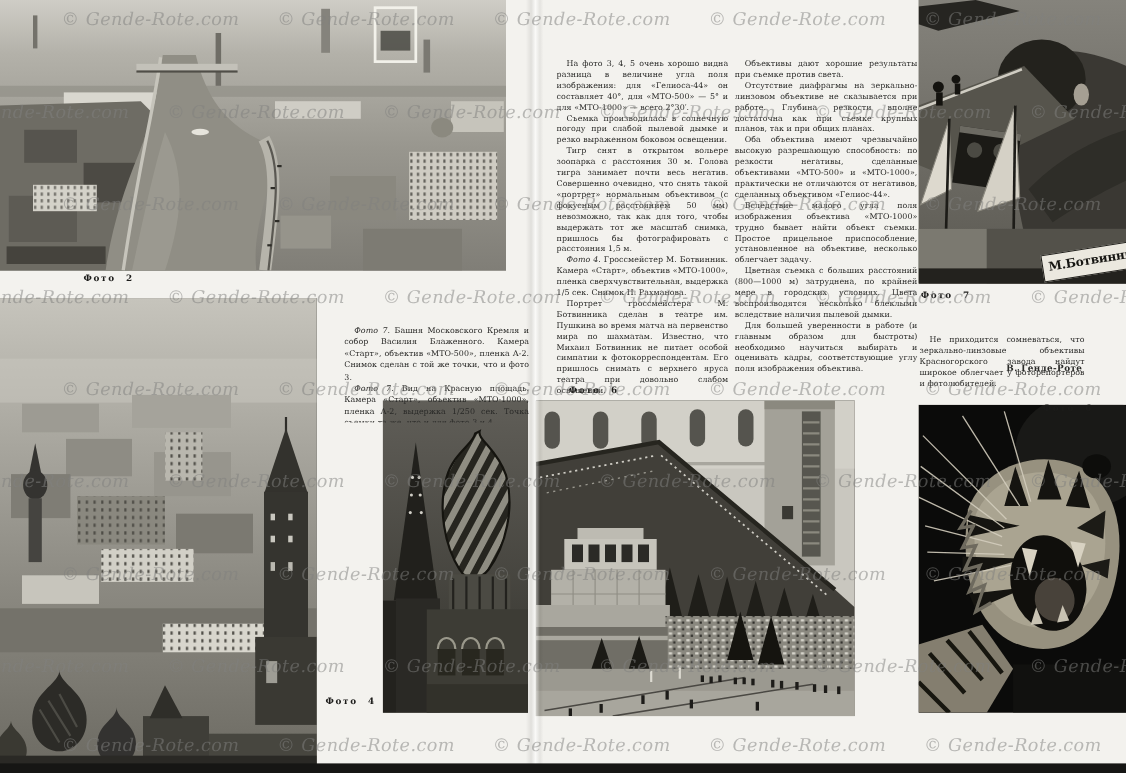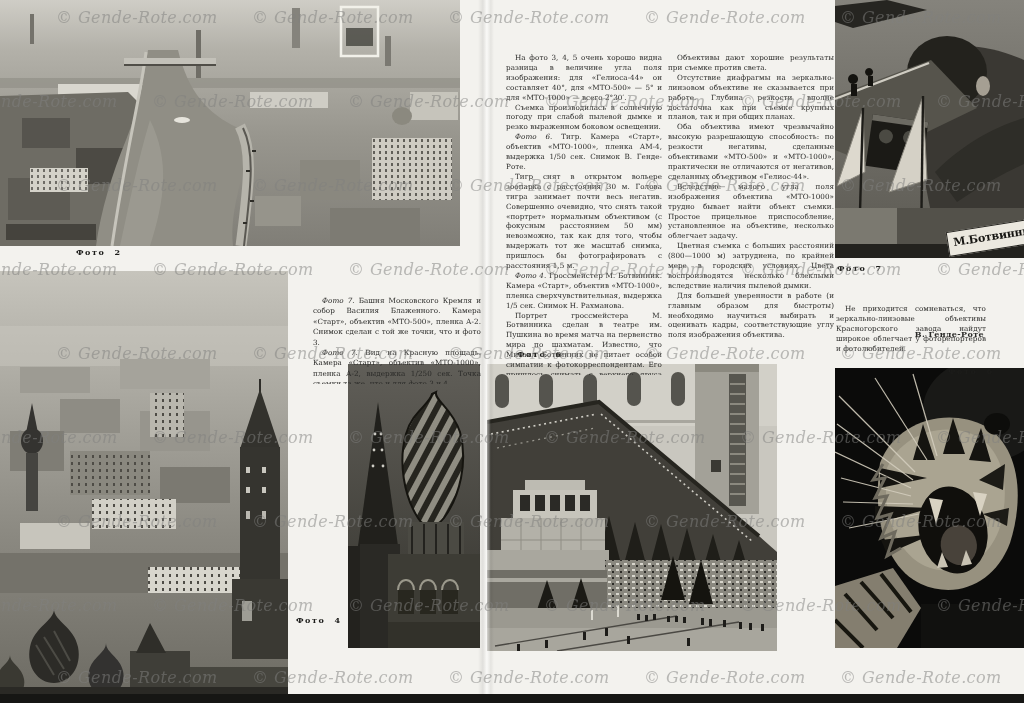--- a/index.html
+++ b/index.html
@@ -144,21 +144,21 @@
       <path d="M54,338 C54,350 74,356 78,376 C82,396 70,412 54,412 C38,412 26,396 30,376 C34,356 54,350 54,338 Z" fill="#2c2b27"></path>
       <path d="M44,366 L64,398 M54,360 L70,390 M36,374 L54,404" stroke="#4c4b45" stroke-width="2" fill="none"></path>
       <path d="M106,372 C106,382 120,386 123,400 C126,414 117,424 106,424 C95,424 86,414 89,400 C92,386 106,382 106,372 Z" fill="#333230"></path>
       <path d="M10,384 C10,392 22,396 24,408 C26,420 18,426 10,426 C2,426 -6,420 -4,408 C-2,396 10,392 10,384 Z" fill="#3a3932"></path>
       <rect x="130" y="380" width="60" height="46" fill="#3f3e38"></rect>
       <path d="M150,352 L136,382 L166,382 Z" fill="#2f2e29"></path>
       <rect x="190" y="396" width="98" height="30" fill="#47463f"></rect>
       <rect x="0" y="416" width="288" height="10" fill="#2a2925"></rect>
     </svg>
   </div>
-  <div class="figlabel" style="left:296px;top:615px">Фото 4</div>
+  <div class="figlabel" style="left:296px;top:632px">Фото 4</div>
 
   <div class="photo" style="left:348px;top:364px;width:132px;height:284px">
     <svg width="132" height="284" viewBox="0 0 132 284">
       <defs>
         <linearGradient id="pdg" x1="0" y1="0" x2="0" y2="1">
           <stop offset="0" stop-color="#605e58"></stop>
             <stop offset="1" stop-color="#34332d"></stop>
         </linearGradient>
         <pattern id="pdstripe" width="12" height="12" patternUnits="userSpaceOnUse" patternTransform="rotate(28)">
           <rect width="12" height="12" fill="#8f8d82"></rect>
@@ -358,21 +358,20 @@
       <path d="M0,218 L58,200 L86,240 L62,280 L0,280 Z" fill="#847e6f"></path>
       <path d="M10,226 L42,262 M26,214 L58,250 M0,252 L28,280 M46,206 L76,244" stroke="#17160f" stroke-width="4"></path>
       <rect x="86" y="236" width="103" height="44" fill="#11110f"></rect>
     </svg>
   </div>
   <div class="figlabel" style="left:948px;top:366px">Фото 6</div>
 
   <div class="col" style="left:506px;top:25px;width:156px;height:322px">
       <p class="para">На фото 3, 4, 5 очень хорошо видна разница в величине угла поля изображения: для «Гелиоса-44» он составляет 40°, для «МТО-500» — 5° и для «МТО-1000» — всего 2°30′.</p>
       <p class="para">Съемка производилась в солнечную погоду при слабой пылевой дымке и резко выраженном боковом освещении.</p>
-      <p class="para"><i class="lead">Фото 6. </i>Тигр. Камера «Старт», объектив «МТО-1000», пленка АМ-4, выдержка 1/50 сек. Снимок В. Генде-Роте.</p>
       <p class="para">Тигр снят в открытом вольере зоопарка с расстояния 30 м. Голова тигра занимает почти весь негатив. Совершенно очевидно, что снять такой «портрет» нормальным объективом (с фокусным расстоянием 50 мм) невозможно, так как для того, чтобы выдержать тот же масштаб снимка, пришлось бы фотографировать с расстояния 1,5 м.</p>
       <p class="para"><i class="lead">Фото 4. </i>Гроссмейстер М. Ботвинник. Камера «Старт», объектив «МТО-1000», пленка сверхчувствительная, выдержка 1/5 сек. Снимок Н. Рахманова.</p>
       <p class="para">Портрет гроссмейстера М. Ботвинника сделан в театре им. Пушкина во время матча на первенство мира по шахматам. Известно, что Михаил Ботвинник не питает особой симпатии к фотокорреспондентам. Его пришлось снимать с верхнего яруса театра при довольно слабом освещении.</p>
     </div>
 
   <div class="col" style="left:668px;top:25px;width:166px;height:322px">
       <p class="para">Объективы дают хорошие результаты при съемке против света.</p>
       <p class="para">Отсутствие диафрагмы на зеркально-линзовом объективе не сказывается при работе. Глубина резкости вполне достаточна как при съемке крупных планов, так и при общих планах.</p>
       <p class="para">Оба объектива имеют чрезвычайно высокую разрешающую способность: по резкости негативы, сделанные объективами «МТО-500» и «МТО-1000», практически не отличаются от негативов, сделанных объективом «Гелиос-44».</p>
       <p class="para">Вследствие малого угла поля изображения объектива «МТО-1000» трудно бывает найти объект съемки. Простое прицельное приспособление, установленное на объективе, несколько облегчает задачу.</p>

